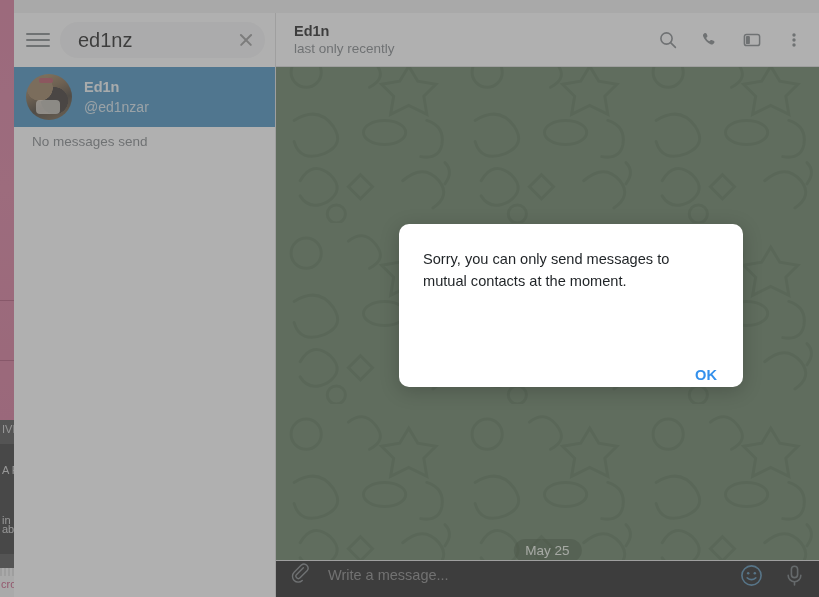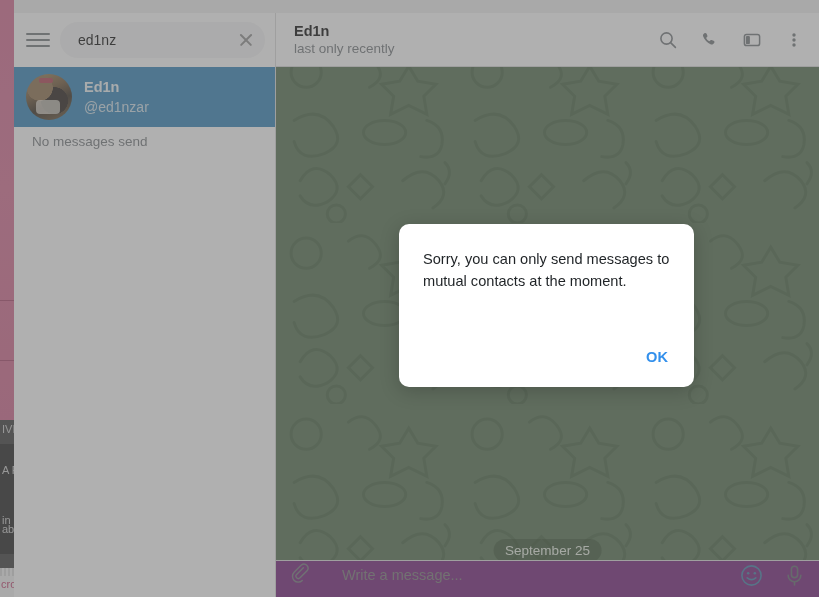--- a/index.html
+++ b/index.html
@@ -83,21 +83,21 @@
   }
   .hamburger i { display: block; height: 2px; background: #707579; border-radius: 1px; }
   .search-field {
     flex: 1; height: 36px;
     background: #f4f4f5; border-radius: 18px;
     display: flex; align-items: center;
     padding: 0 6px 0 18px;
     position: relative;
   }
   .search-value {
-    flex: 1; font-size: 14px; color: #000;
+    flex: 1; font-size: 20px; color: #000;
     line-height: 36px; overflow: hidden; white-space: nowrap;
   }
   .clear-x {
     width: 26px; height: 26px; flex: 0 0 26px;
     position: relative; cursor: pointer;
   }
   .clear-x:before, .clear-x:after {
     content: ""; position: absolute; left: 5px; top: 12px;
     width: 16px; height: 1.6px; background: #8c8c8c; border-radius: 1px;
   }
@@ -180,24 +180,24 @@
     top: 472px;
     background: rgba(30,55,25,.45);
     color: #e8efe4; font-size: 13.5px;
     padding: 4px 12px; border-radius: 13px;
     white-space: nowrap;
   }
 
   
   .composer {
     height: 37px; flex: 0 0 37px;
-    background: #701a75;
+    background: #000000;
     border-top: 1px solid #dadada;
     display: flex; align-items: center;
-    padding: 0 12px 8px 14px; gap: 20px;
+    padding: 0 12px 8px 14px; gap: 6px;
   }
   .attach-btn { width: 24px; height: 24px; flex: 0 0 24px; cursor: pointer; }
   .msg-input {
     flex: 1; font-size: 14.5px; color: #8e8e8e;
     border: none; outline: none; background: transparent;
     font-family: "Liberation Sans", sans-serif;
     padding-left: 8px;
   }
   .comp-icons { display: flex; align-items: center; gap: 18px; }
   .comp-btn { width: 25px; height: 25px; cursor: pointer; }
@@ -205,39 +205,38 @@
   
   .dim {
     position: absolute; left: 0; top: 0;
     width: 819px; height: 597px;
     background: rgba(112,112,112,.55);
     z-index: 50;
   }
   .modal {
     position: absolute; z-index: 60;
     left: 399px; top: 224px;
-    width: 295px; height: 163px;
+    width: 344px; height: 163px;
     background: #fff;
     border-radius: 10px;
     box-shadow: 0 4px 20px rgba(0,0,0,.2);
     padding: 24px 24px 0 24px;
     display: flex; flex-direction: column;
   }
   .modal-text {
     font-size: 14.6px; color: #1f2326; line-height: 22px;
     max-width: 262px;
   }
   .modal-link {
     font-size: 14.6px; color: #3390ec;
     line-height: 22px; text-decoration: none; cursor: pointer;
     display: inline-block; margin-top: 0;
   }
   .modal-actions {
     margin-top: auto; display: flex; justify-content: flex-end;
-    padding-bottom: 18px;
   }
   .modal-ok {
     font-size: 14.6px; font-weight: bold; color: #3390ec;
     background: none; border: none; cursor: pointer;
     font-family: "Liberation Sans", sans-serif;
     padding: 4px 2px;
   }
 </style>
 </head>
 <body>
@@ -349,21 +348,21 @@
                 <path d="M28 44 l4 4 l-4 4 l-4 -4z"></path>
                 <path d="M42 46 q7 -6 12 0 q4 5 -2 9"></path>
                 <circle cx="20" cy="57" r="3"></circle>
                 <path d="M56 40 q3 3 0 7"></path>
               </g>
             </pattern>
           </defs>
           <rect width="180" height="180" fill="url(#doodle)"></rect>
         </svg>
 
-        <div class="date-chip">September 25</div>
+        <div class="date-chip">May 25</div>
 
       </div>
 
       <div class="composer">
         <div class="attach-btn">
           <svg width="22" height="22" viewBox="0 0 22 22">
             <path d="M15.6 6.2 L8.3 13.5 a2.6 2.6 0 0 0 3.7 3.7 l7.6 -7.6 a4.4 4.4 0 0 0 -6.2 -6.2 L5.6 11.2 a6.2 6.2 0 0 0 8.8 8.8" fill="none" stroke="#707579" stroke-width="1.5" stroke-linecap="round" transform="translate(-1,-1) scale(0.92)"></path>
           </svg>
         </div>
         <input class="msg-input" type="text" placeholder="Write a message..." style="">

